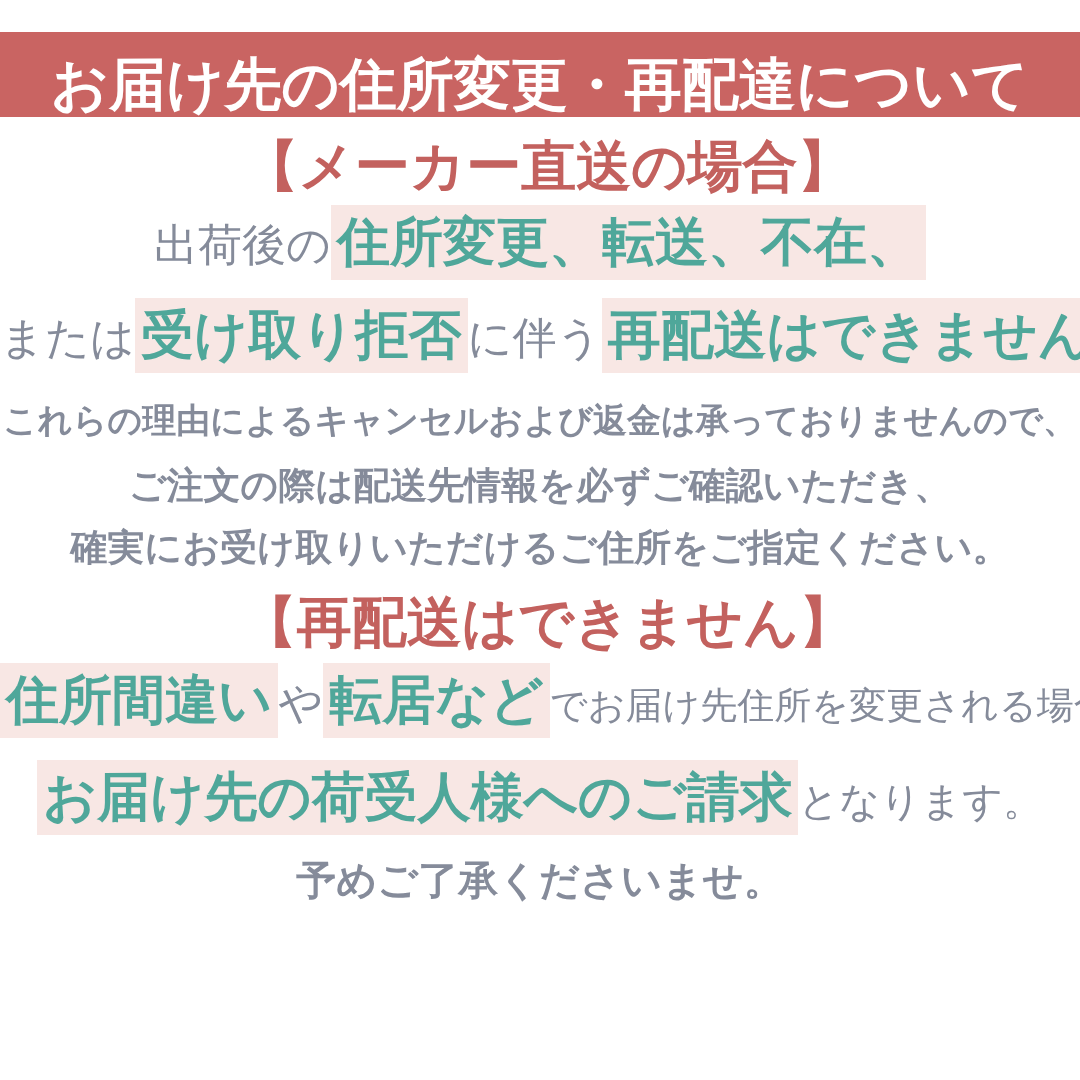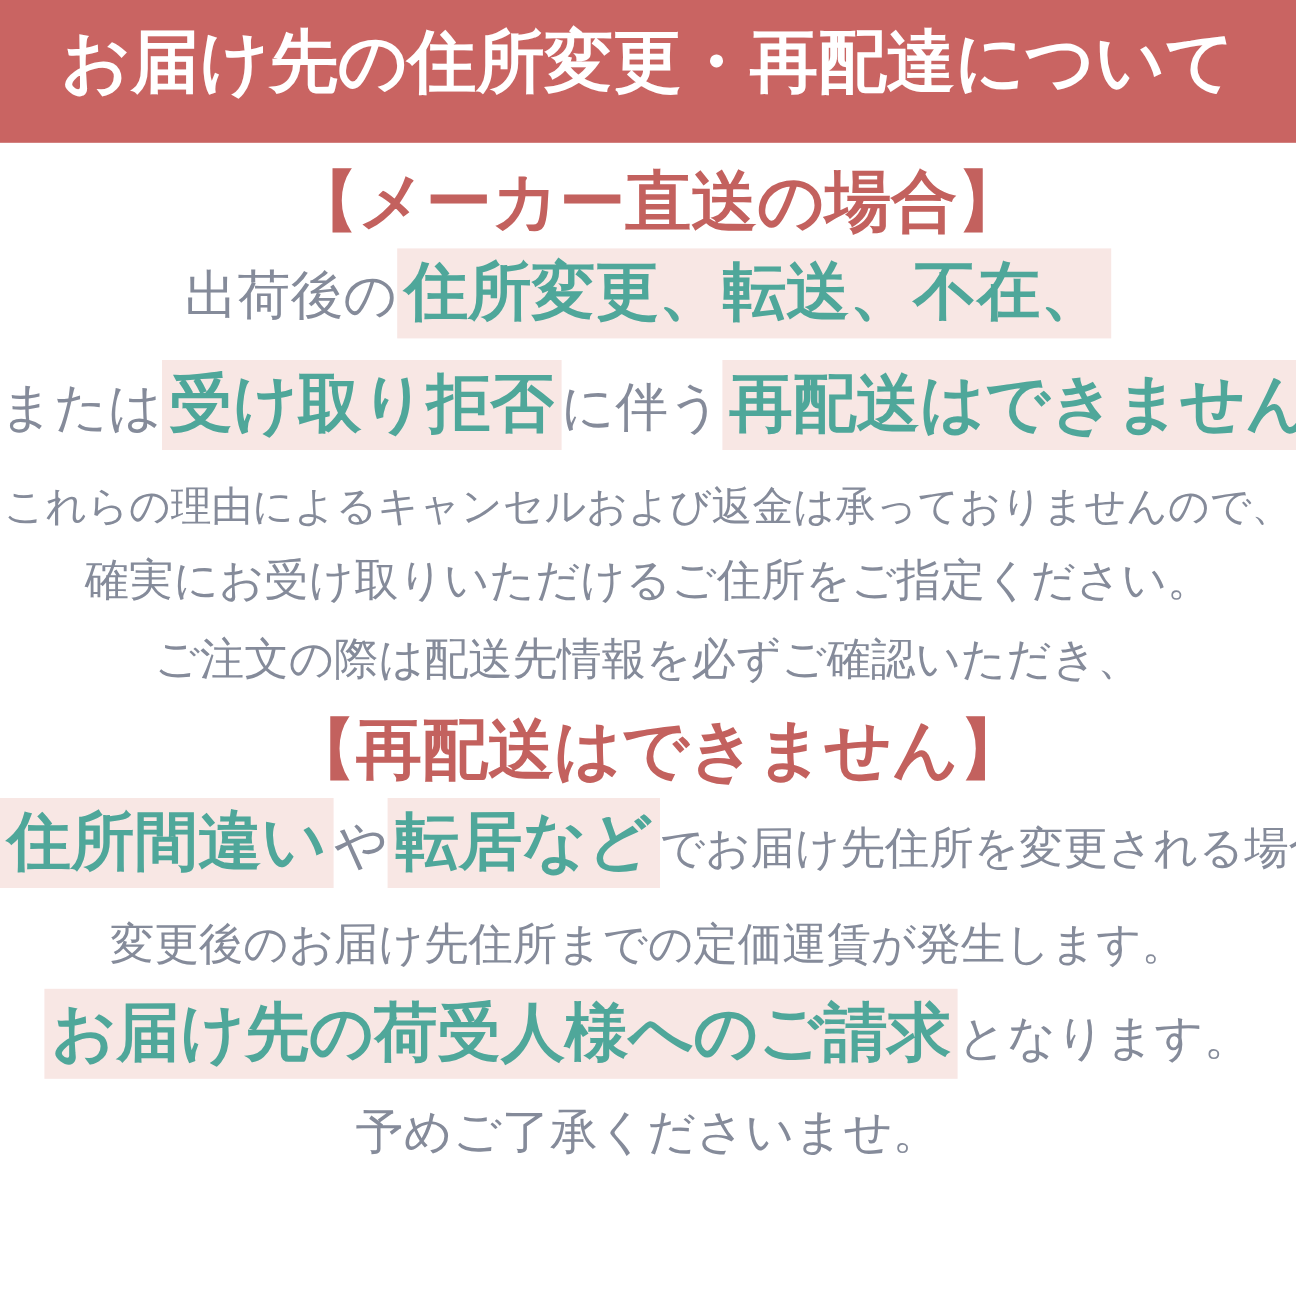--- a/index.html
+++ b/index.html
@@ -14,27 +14,28 @@
     height: 1080px;
     margin: 0 auto;
     background: #ffffff;
     overflow: hidden;
     text-align: center;
   }
   .line { white-space: nowrap; }
 
   
   .banner {
-    height: 119px;
+    height: 85px;
     line-height: 104px;
     background: #c96462;
     color: #ffffff;
     font-size: 57px;
     font-weight: bold;
     letter-spacing: 0px;
+    margin-top: 32px;
   }
 
   
   .heading {
     margin-top: 14px;
     font-size: 55px;
     line-height: 70px;
     font-weight: bold;
     color: #c3615e;
     padding-left: 16px;
@@ -54,21 +55,21 @@
     background: #f8e7e4;
     padding: 7px 6px 9px 6px;
   }
 
   
   .body {
     margin-top: 14px;
     font-size: 37px;
     line-height: 50px;
     color: #858b9a;
-    font-weight: 400;
+    font-weight: 700;
   }
   .body-sm { font-size: 34px; }
 
   .mt6  { margin-top: 6px; }
   .mt8  { margin-top: 8px; }
   .mt10 { margin-top: 10px; }
   .mt12 { margin-top: 12px; }
   .mt16 { margin-top: 16px; }
 </style>
 </head>
@@ -83,32 +84,31 @@
   <div class="em-line line mt6">
     <span class="g-em">出荷後の</span><span class="t-hl">住所変更、転送、不在、</span>
   </div>
 
   <div class="em-line line mt10">
     <span class="g-em">または</span><span class="t-hl">受け取り拒否</span><span class="g-em">に伴う</span><span class="t-hl">再配送はできません。</span>
   </div>
 
   <div class="body body-sm line mt12">これらの理由によるキャンセルおよび返金は承っておりませんので、</div>
 
+  <div class="body line mt16">ご注文の際は配送先情報を必ずご確認いただき、</div>
+
   <div class="body line mt12">確実にお受け取りいただけるご住所をご指定ください。</div>
-
-  <div class="body line mt16">ご注文の際は配送先情報を必ずご確認いただき、</div>
 
   <div class="heading line">【再配送はできません】</div>
 
   <div class="em-line line mt8">
     <span class="t-hl">住所間違い</span><span class="g-em">や</span><span class="t-hl">転居など</span><span class="g-em" style="font-size:37px;">でお届け先住所を変更される場合は、</span>
   </div>
 
 
-  <div class="body line mt12">変更後のお届け先住所までの定価運賃が発生します。</div>
 
 
   <div class="em-line line" style="margin-top:14px;">
     <span class="t-hl">お届け先の荷受人様へのご請求</span><span class="g-em" style="font-size:40px;">となります。</span>
   </div>
 
   <div class="body line mt10" style="font-size:40px;">予めご了承くださいませ。</div>
 
 </div>
 

